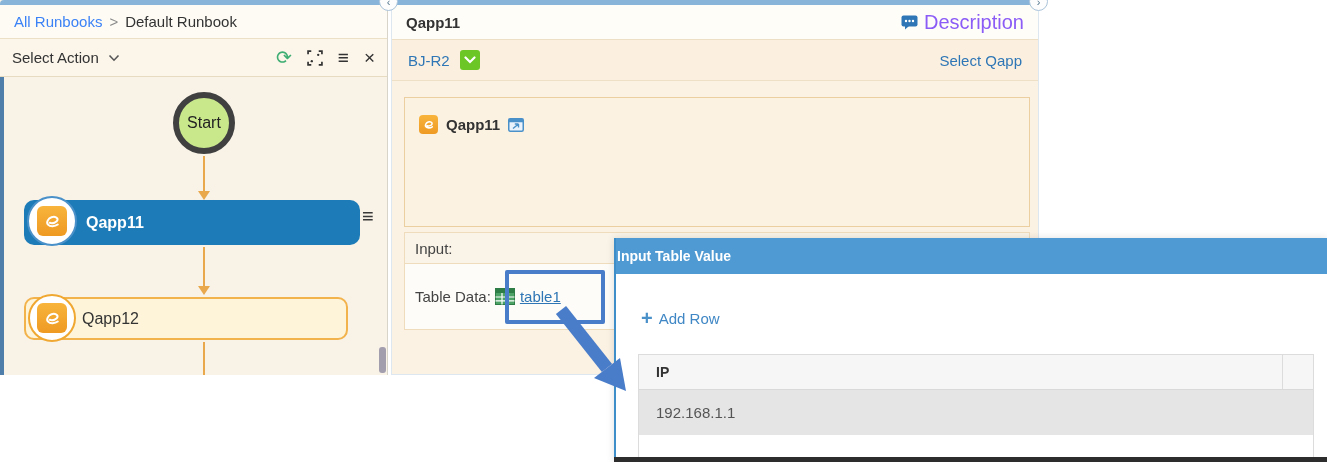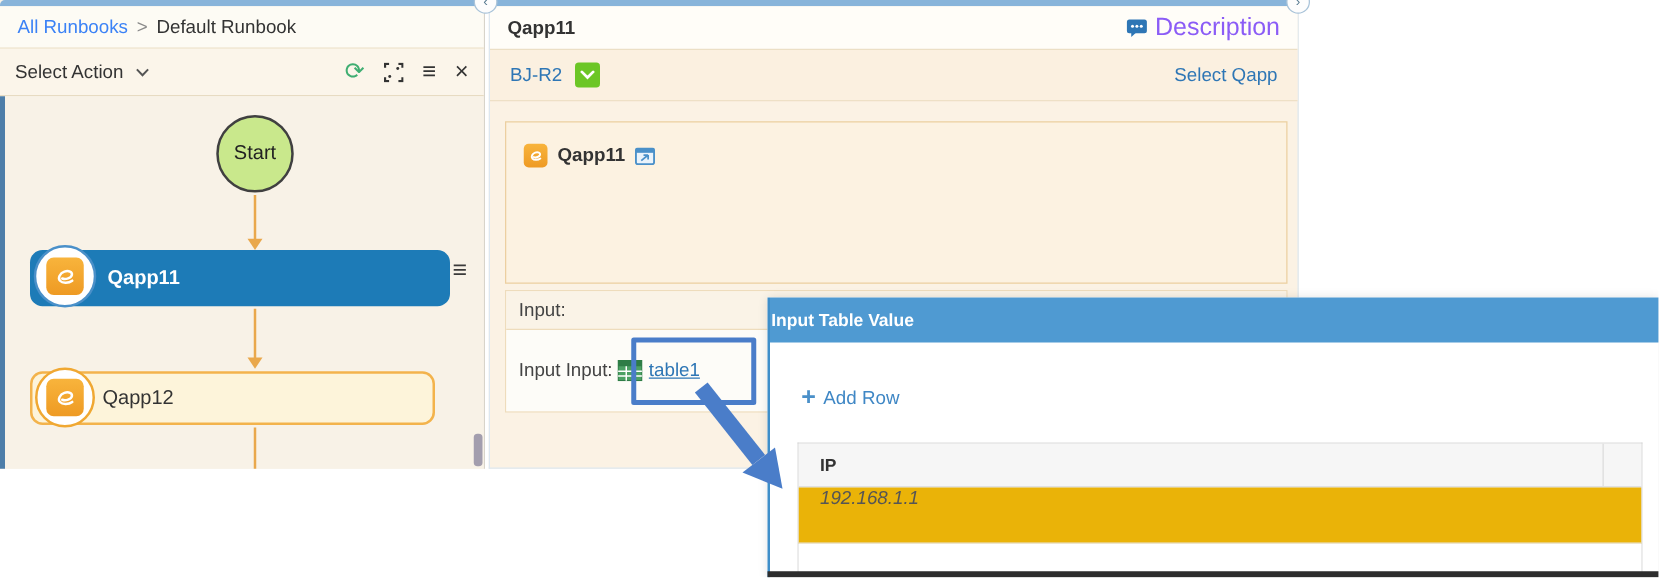--- a/index.html
+++ b/index.html
@@ -19,21 +19,21 @@
               display:flex;align-items:center;padding:0 12px;font-size:15px;color:#333;}
   .action-label{display:flex;gap:9px;align-items:center;}
   .action-icons{margin-left:auto;display:flex;gap:15px;align-items:center;}
   .icon-refresh{color:#3fae72;font-size:19px;line-height:1;}
   .icon-menu{font-size:19px;color:#333;line-height:1;font-weight:bold;}
   .icon-close{font-size:19px;color:#333;line-height:1;}
 
   .canvas{position:absolute;left:0;top:77px;width:387px;height:298px;
           border-left:4px solid #4e7ea9;background:#f8f2e7;box-sizing:border-box;}
   .start-node{position:absolute;left:169px;top:15px;width:62px;height:62px;border-radius:50%;
-              background:#c9e88c;border:2px solid #404040;box-sizing:border-box;
+              background:#c9e88c;border:6px solid #404040;box-sizing:border-box;
               display:flex;align-items:center;justify-content:center;font-size:16px;color:#222;}
   .flow-line{position:absolute;width:2px;background:#e9a84c;left:199px;}
   .flow-head{position:absolute;left:194px;width:0;height:0;
              border-left:6px solid transparent;border-right:6px solid transparent;
              border-top:9px solid #e9a84c;}
   .node{position:absolute;box-sizing:border-box;border-radius:10px;display:flex;
         align-items:center;font-size:16px;cursor:pointer;}
   .node-selected{left:20px;top:123px;width:336px;height:45px;background:#1d7bb7;
                  color:#fff;font-weight:bold;padding-left:62px;}
   .node-normal{left:20px;top:220px;width:324px;height:43px;background:#fdf4da;
@@ -103,22 +103,22 @@
               display:flex;align-items:center;padding:0 1px;}
   .add-row{position:absolute;left:25px;top:70px;display:flex;align-items:center;gap:6px;
            color:#3f87c5;font-size:15px;cursor:pointer;}
   .plus-glyph{font-size:20px;font-weight:bold;color:#4a90c9;line-height:1;}
   .dlg-table{position:absolute;left:22px;top:116px;width:676px;
              border:1px solid #dcdcdc;border-bottom:none;box-sizing:border-box;}
   .t-head{height:34px;background:#f6f6f6;border-bottom:1px solid #d9d9d9;display:flex;}
   .th-cell{flex:1;display:flex;align-items:center;padding-left:17px;font-weight:bold;
            font-size:14px;color:#333;}
   .th-spacer{width:30px;border-left:1px solid #dcdcdc;}
-  .t-row{height:44px;display:flex;padding-left:17px;font-size:15px;
-         color:#555;border-bottom:1px solid #e5e5e5;background:#eab308;cursor:text;font-style:italic;}
+  .t-row{height:44px;display:flex;align-items:center;padding-left:17px;font-size:15px;
+         color:#555;border-bottom:1px solid #e5e5e5;background:#e5e5e5;cursor:text;}
   .t-row-empty{height:26px;background:#fff;}
   .dlg-bottom-bar{position:absolute;left:614px;top:457px;width:713px;height:5px;
                   background:#2d2d2d;z-index:50;}
 
   .big-arrow{position:absolute;left:545px;top:300px;z-index:45;}
 </style>
 </head>
 <body>
 
 <div class="stage">
@@ -225,21 +225,21 @@
           <path d="M5 10.5 L10.5 6 M10.5 6 H6.8 M10.5 6 V9.5" stroke="#4a90c9" stroke-width="1.4" fill="none"></path>
         </svg>
       </div>
     </div>
 
     <div class="input-box">
       <div class="input-label-row">
         <span>Input:</span>
       </div>
       <div class="table-input-row">
-        <span>Input Input:</span>
+        <span>Table Data:</span>
         <span class="table-link-group">
           <svg width="20" height="17" viewBox="0 0 20 17">
             <rect x="0.5" y="0.5" width="19" height="16" fill="#4ca164" stroke="#2e7d46"></rect>
             <rect x="0.5" y="0.5" width="19" height="4.5" fill="#2e7d46"></rect>
             <path d="M7 5 V16.5 M13.5 5 V16.5 M0.5 9 H19.5 M0.5 12.8 H19.5" stroke="#fff" stroke-width="1.2"></path>
           </svg>
           <span class="table-link">table1</span>
         </span>
       </div>
     </div>

